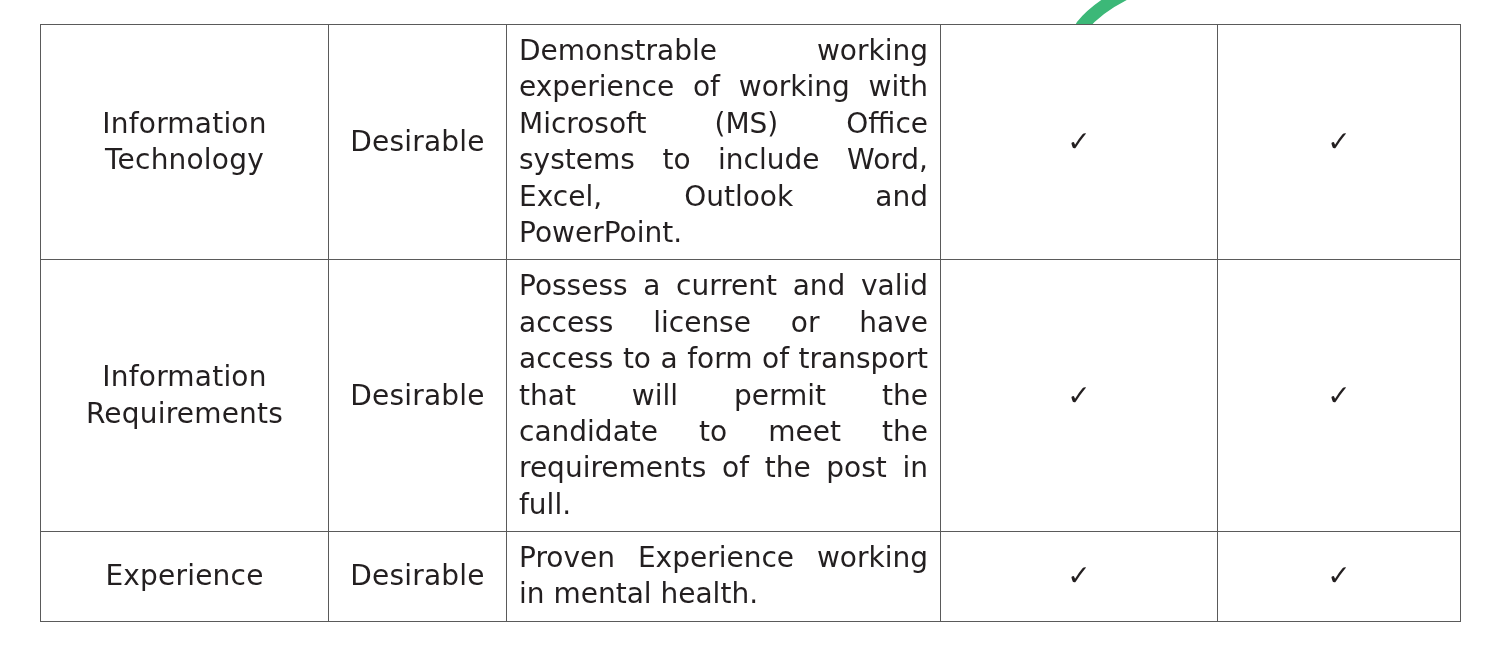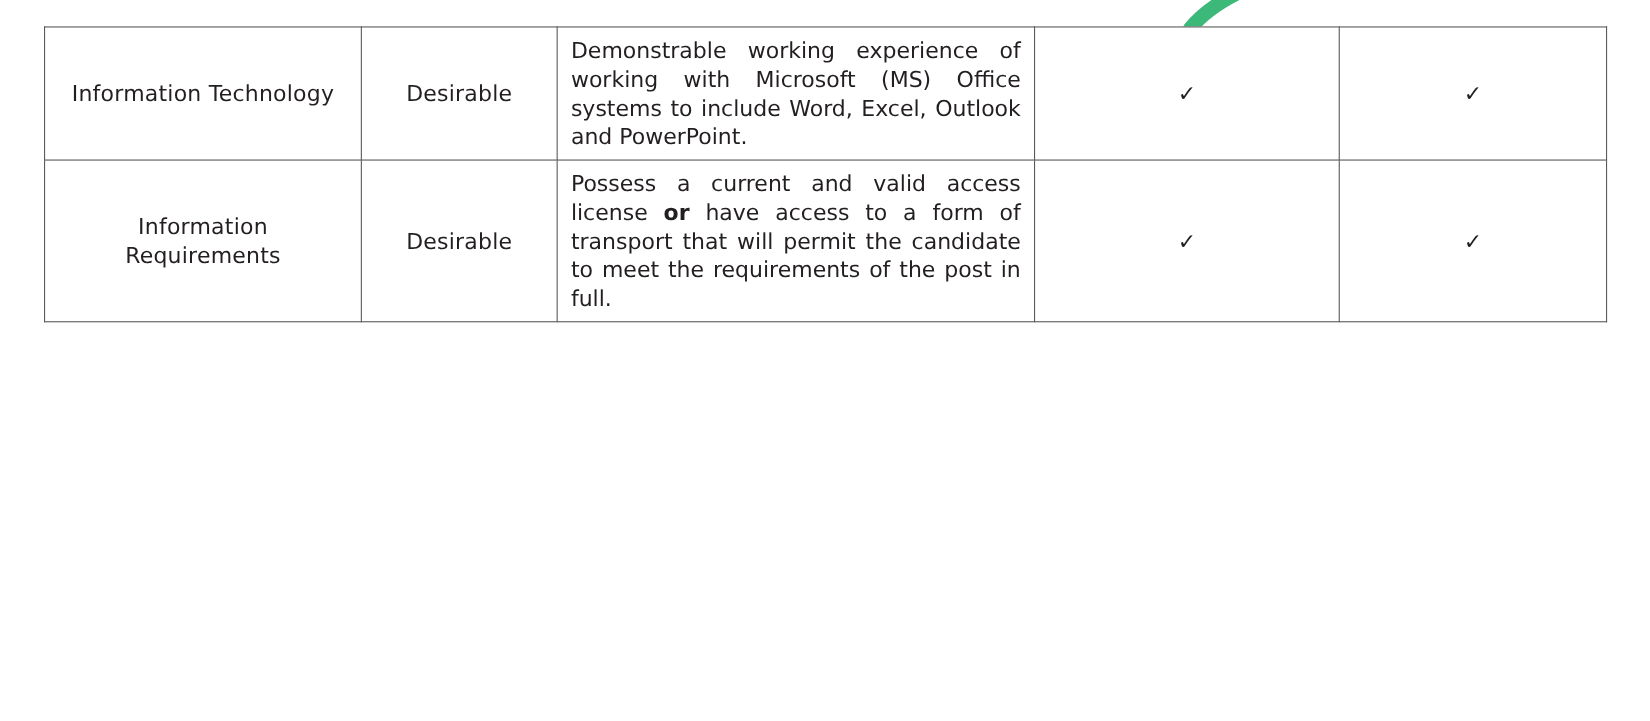--- a/index.html
+++ b/index.html
@@ -39,21 +39,21 @@
     width: 1420px;
     border-collapse: collapse;
     table-layout: fixed;
     background: #ffffff;
   }
 
   table.criteria-table td {
     border: 1.5px solid #5a5a5a;
     vertical-align: middle;
     padding: 8px 12px;
-    font-size: 20px;
+    font-size: 28px;
     line-height: 1.30;
   }
 
   
   col.c-category { width: 288px; }
   col.c-level    { width: 178px; }
   col.c-desc     { width: 434px; }
   col.c-mark1    { width: 277px; }
   col.c-mark2    { width: 243px; }
 
@@ -67,21 +67,21 @@
     font-weight: normal;
     letter-spacing: 0.2px;
   }
   td.desc {
     text-align: justify;
     text-align-last: left;
     font-weight: normal;
     padding: 6px 14px 8px 14px;
   }
   td.desc b {
-    font-weight: bold;
+    font-weight: normal;
   }
   td.mark {
     text-align: center;
     font-size: 30px;
     color: #231f20;
     font-family: "DejaVu Sans", sans-serif;
   }
 
   .check {
     display: inline-block;
@@ -114,16 +114,23 @@
         <td class="mark"><span class="check">✓</span></td>
         <td class="mark"><span class="check">✓</span></td>
       </tr>
       <tr>
         <td class="cat">Information Requirements</td>
         <td class="level">Desirable</td>
         <td class="desc"><span>Possess a current and valid access license </span><b>or</b><span> have access to a form of transport that will permit the candidate to meet the requirements of the post in full.</span></td>
         <td class="mark"><span class="check">✓</span></td>
         <td class="mark"><span class="check">✓</span></td>
       </tr>
+      <tr>
+        <td class="cat">Experience</td>
+        <td class="level">Desirable</td>
+        <td class="desc"><span>Proven Experience working in mental health.</span></td>
+        <td class="mark"><span class="check">✓</span></td>
+        <td class="mark"><span class="check">✓</span></td>
+      </tr>
     </tbody>
   </table>
 
 </div>
 
 </body></html>

